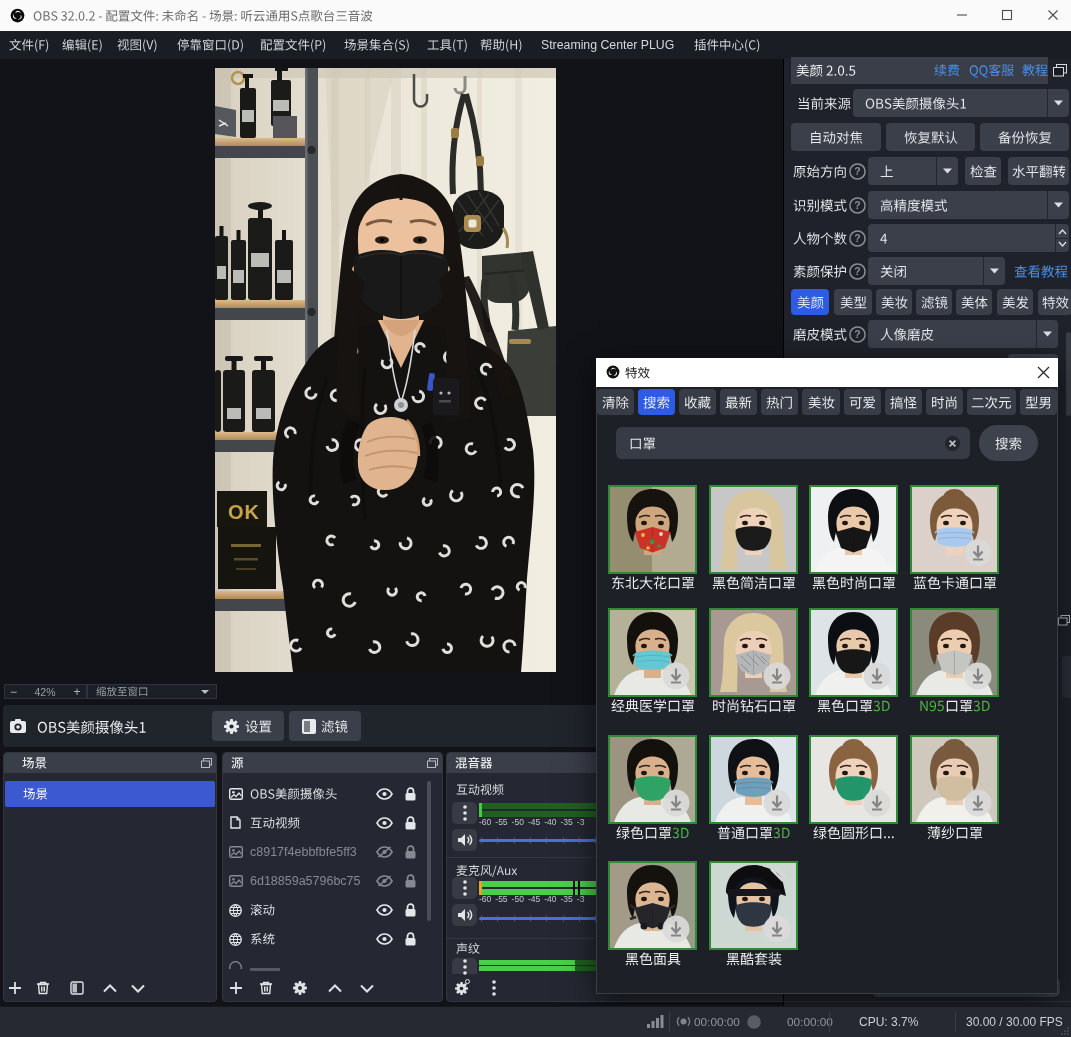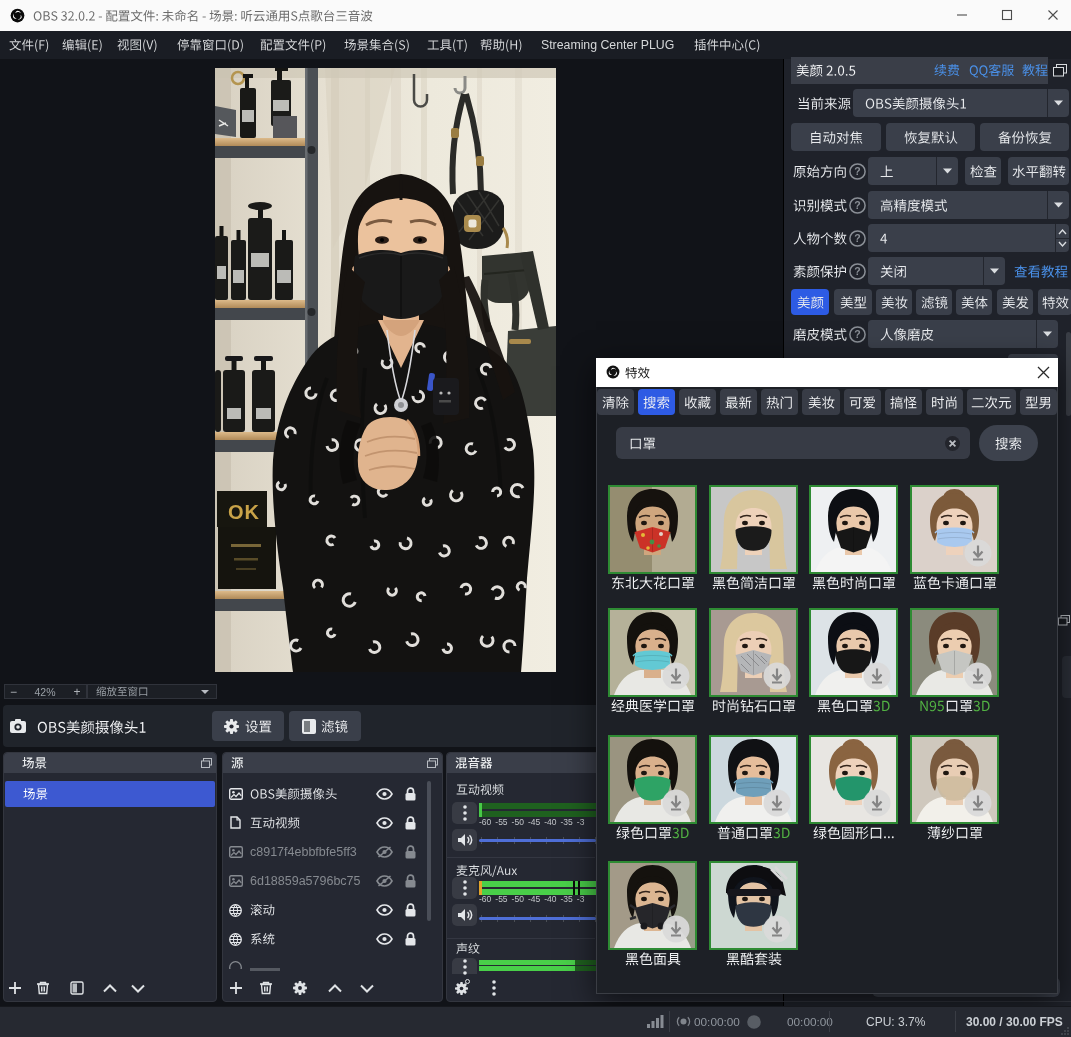--- a/index.html
+++ b/index.html
@@ -1558,23 +1558,23 @@
     <svg style="position:absolute;left:676px;top:1014px" width="15" height="15" viewBox="0 0 15 15">
       <circle cx="7.5" cy="7.5" r="3" fill="#80858c"></circle>
       <path d="M3.2 3.2a6 6 0 0 0 0 8.6M11.8 3.2a6 6 0 0 1 0 8.6" stroke="#80858c" stroke-width="1.3" fill="none"></path>
     </svg>
     <div style="position:absolute;left:694.0px;top:1021.5px;transform:translate(0,-50%);font-size:11.8px;color:#8f959d;font-weight:400;white-space:nowrap;">00:00:00</div>
     <svg style="position:absolute;left:747px;top:1014.5px" width="14" height="14" viewBox="0 0 14 14">
       <circle cx="7" cy="7" r="6.8" fill="#585d64"></circle>
     </svg>
     <div style="position:absolute;left:787.0px;top:1021.5px;transform:translate(0,-50%);font-size:11.8px;color:#8f959d;font-weight:400;white-space:nowrap;">00:00:00</div>
     <div style="position:absolute;left:829px;top:1011px;width:1px;height:21px;background:#3a3d45"></div>
-    <div style="position:absolute;left:859.0px;top:1021.5px;transform:translate(0,-50%);font-size:12.0px;color:#ccd0d5;font-weight:400;white-space:nowrap;margin-left:7px;">CPU: 3.7%</div>
+    <div style="position:absolute;left:859.0px;top:1021.5px;transform:translate(0,-50%);font-size:12.0px;color:#ccd0d5;font-weight:400;white-space:nowrap;">CPU: 3.7%</div>
     <div style="position:absolute;left:955px;top:1011px;width:1px;height:21px;background:#3a3d45"></div>
-    <div style="position:absolute;left:966.0px;top:1021.5px;transform:translate(0,-50%);font-size:12.0px;color:#ccd0d5;font-weight:700;white-space:nowrap;">30.00 / 30.00 FPS</div>
+    <div style="position:absolute;left:966.0px;top:1021.5px;transform:translate(0,-50%);font-size:12.0px;color:#ccd0d5;font-weight:400;white-space:nowrap;">30.00 / 30.00 FPS</div>
     <svg style="position:absolute;left:1061px;top:1027px" width="8" height="8" viewBox="0 0 8 8">
       <g fill="#4a4e54">
         <circle cx="7" cy="1" r="1"></circle>
         <circle cx="4" cy="4" r="1"></circle>
         <circle cx="7" cy="4" r="1"></circle>
         <circle cx="1" cy="7" r="1"></circle>
         <circle cx="4" cy="7" r="1"></circle>
         <circle cx="7" cy="7" r="1"></circle>
       </g>
     </svg>

